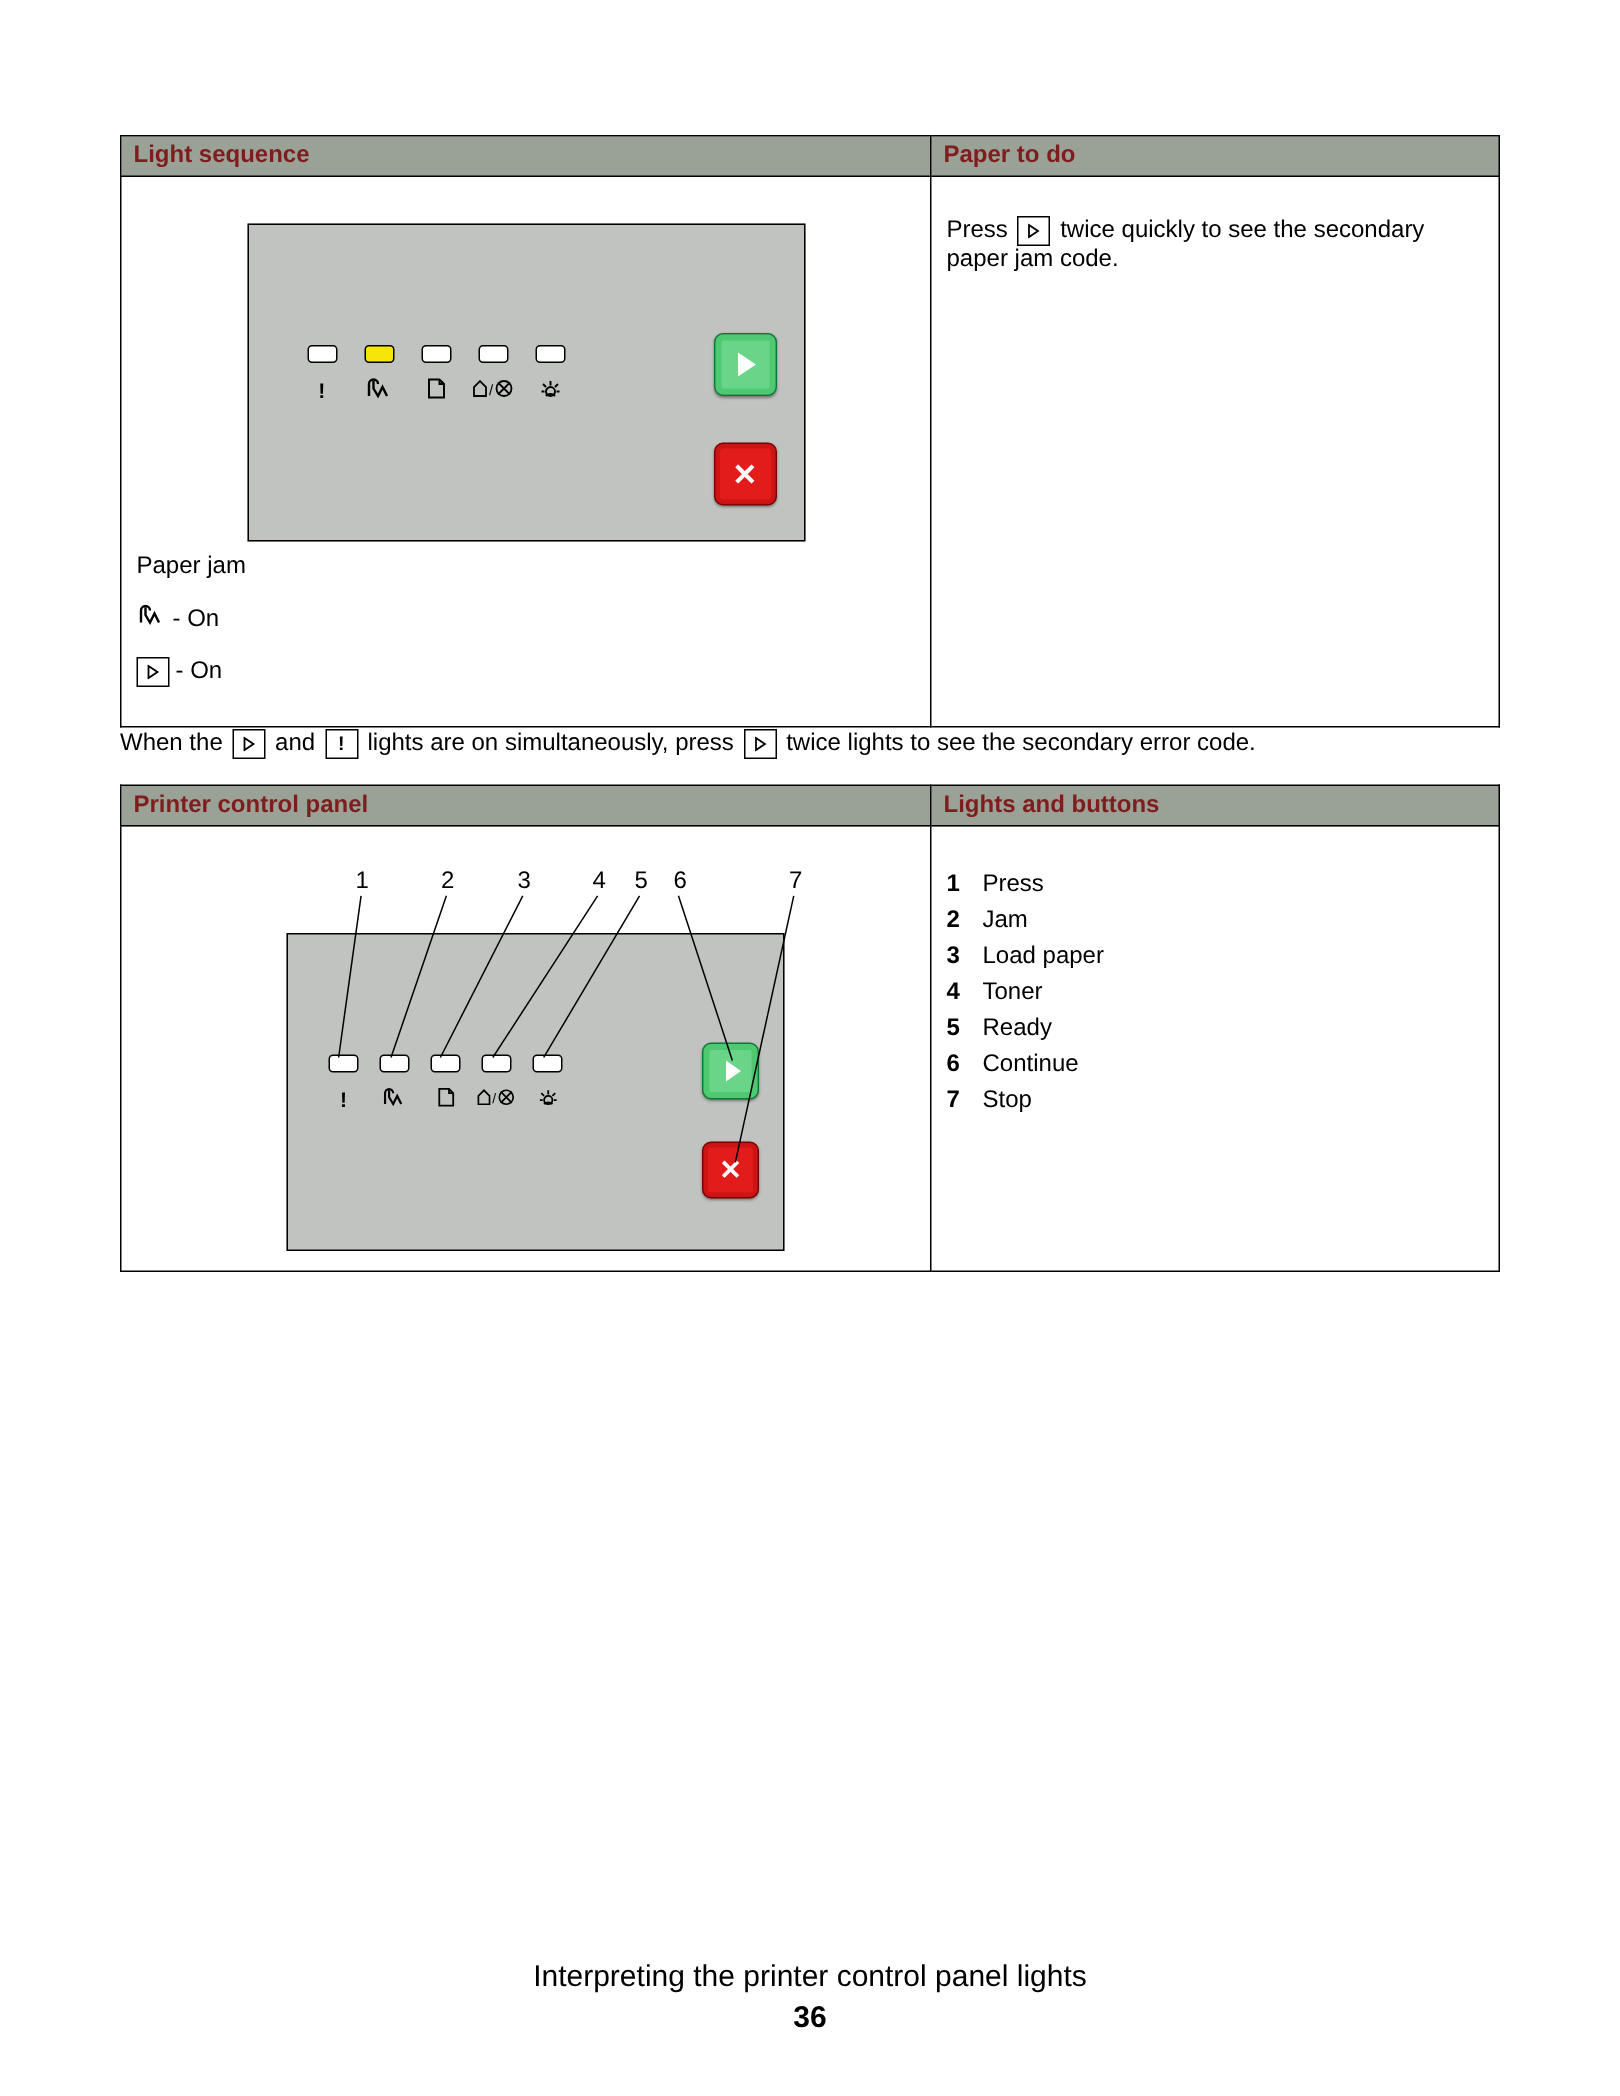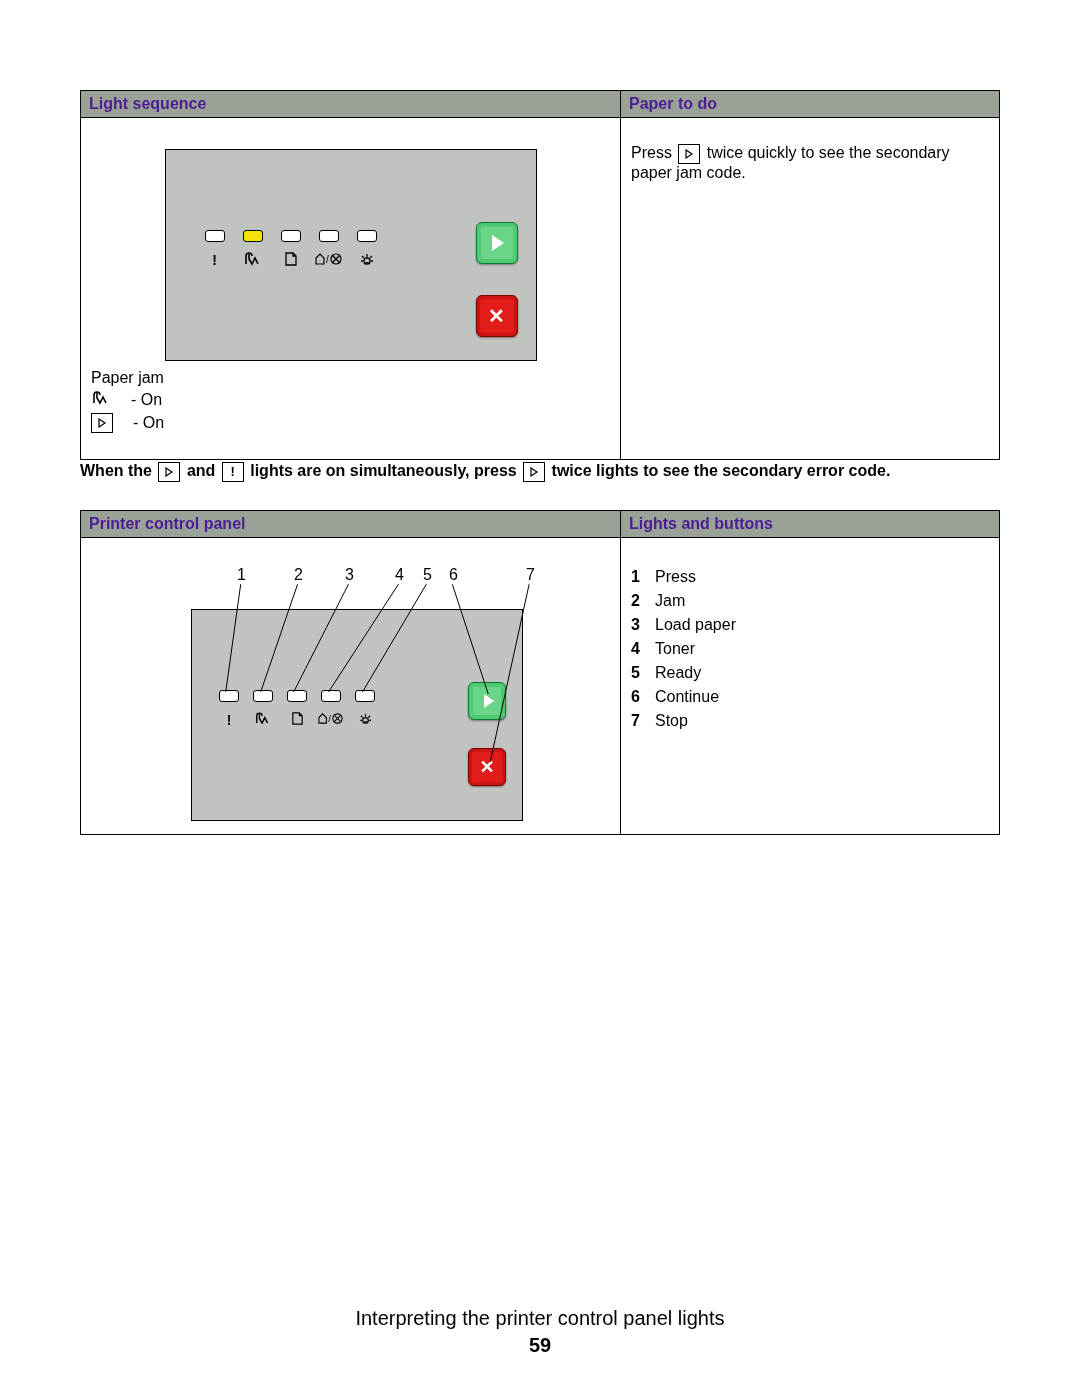--- a/index.html
+++ b/index.html
@@ -16,21 +16,21 @@
     min-height: 1397px;
     position: relative;
   }
   table.main {
     border-collapse: collapse;
     width: 100%;
     table-layout: fixed;
   }
   table.main th {
     background: #9aa298;
-    color: #4c1d95;
+    color: #7f1d1d;
     text-align: left;
     font-weight: bold;
     font-size: 16px;
     padding: 4px 8px;
     border: 1px solid #000;
   }
   table.main td {
     border: 1px solid #000;
     vertical-align: top;
     padding: 26px 10px;
@@ -102,33 +102,33 @@
   .tri {
     width:0;height:0;
     border-left:12px solid #fff;
     border-top:8px solid transparent;
     border-bottom:8px solid transparent;
     margin-left:3px;
   }
   .x { color:#fff; font-size:20px; font-weight:bold;}
 
   .caption { font-size:16px; margin-top:8px; }
-  .legend-line { display:flex; align-items:center; gap:20px; font-size:16px; margin-top:4px;}
+  .legend-line { display:flex; align-items:center; gap:4px; font-size:16px; margin-top:16px;}
   .mini-box {
     display:inline-flex;
     align-items:center;
     justify-content:center;
     width:20px;height:18px;
     border:1px solid #000;
     font-size:12px;
     background:#fff;
   }
 
   h2.section { font-size:22px; font-weight:bold; margin:30px 0 10px 0;}
-  p.body { font-size:16px; margin:0 0 28px 0; line-height:1.4;font-weight:bold;}
+  p.body { font-size:16px; margin:0 0 16px 0; line-height:1.4;}
   .inline-box {
     display:inline-flex;
     align-items:center;
     justify-content:center;
     width:20px;height:18px;
     border:1px solid #000;
     font-size:12px;
     background:#fff;
     vertical-align:middle;
     margin:0 2px;
@@ -396,15 +396,15 @@
                 <span>Stop</span>
               </li>
         </ol>
       </td>
     </tr>
   </tbody>
     </table>
 
   <div class="footer">
     <div>Interpreting the printer control panel lights</div>
-    <div class="pg">59</div>
+    <div class="pg">36</div>
   </div>
 </div>
 
 </body></html>

